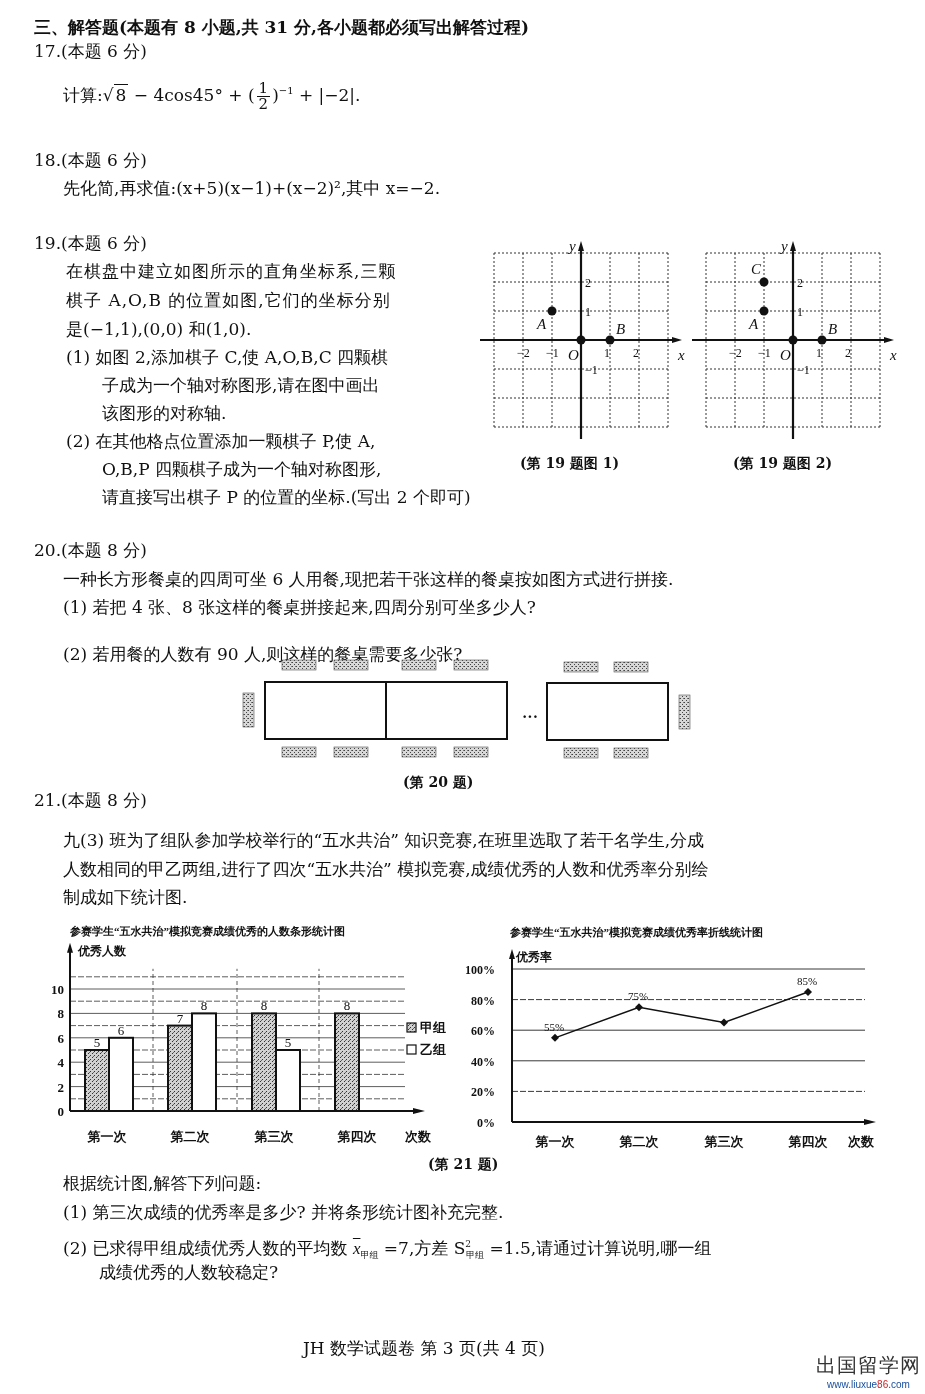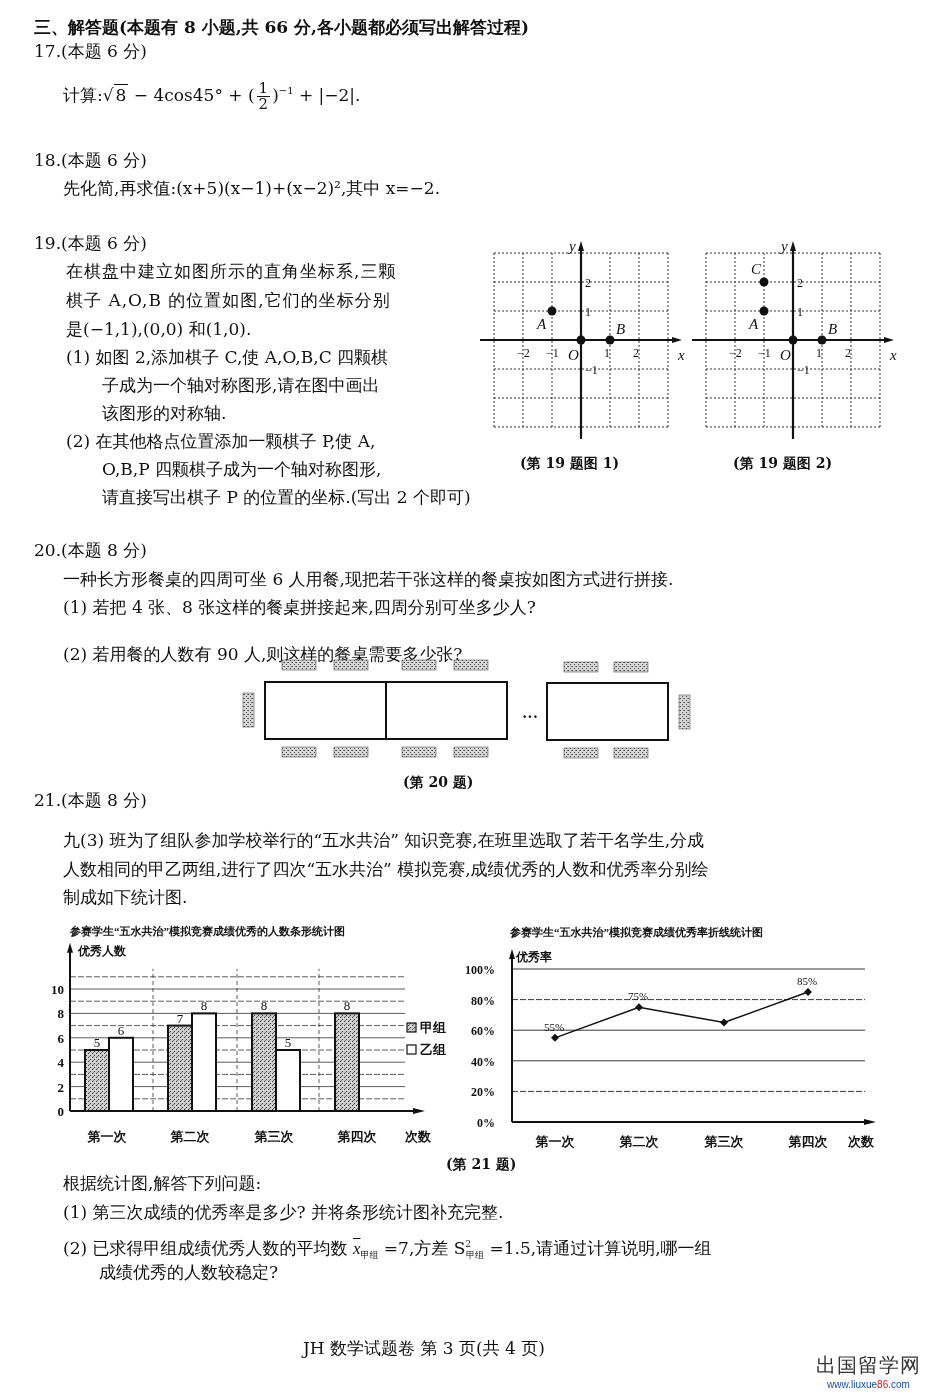--- a/index.html
+++ b/index.html
@@ -17,21 +17,21 @@
   svg { position:absolute; overflow:visible; }
   svg text { font-family:"Liberation Serif","DejaVu Serif",serif; fill:#111; }
   .watermark { position:absolute; right:4px; bottom:4px; text-align:center; }
   .wm1 { font-family:"DejaVu Sans",sans-serif; font-size:20px; color:#333; letter-spacing:1px; }
   .wm2 { font-family:"Liberation Sans",sans-serif; font-size:10px; color:#1a4fa0; }
   .wm2 .red { color:#d42020; }
 </style>
 </head>
 <body>
 
-<div class="t b" style="left:34px;top:16px;">三、解答题(本题有 8 小题,共 66 分,各小题都必须写出解答过程)</div>
+<div class="t b" style="left:34px;top:16px;">三、解答题(本题有 8 小题,共 31 分,各小题都必须写出解答过程)</div>
 
 <div class="t" style="left:34px;top:40px;">17.(本题 6 分)</div>
 <div class="t" style="left:63px;top:80px;">
   <span>计算:</span>√<span class="sqrt">8</span><span> − 4cos45° + (</span><span class="frac"><span class="num">1</span><span>2</span></span><span>)</span><sup>−1</sup><span> + |−2|.</span>
 </div>
 
 <div class="t" style="left:34px;top:149px;">18.(本题 6 分)</div>
 <div class="t" style="left:63px;top:177px;">先化简,再求值:(x+5)(x−1)+(x−2)²,其中 x=−2.</div>
 
 <div class="t" style="left:34px;top:232px;">19.(本题 6 分)</div>
@@ -249,21 +249,21 @@
     <polyline points="95,122.85 179,92.25 264,107.55 348,76.95000000000002" fill="none" stroke="#111" stroke-width="1.5"></polyline>
     <polygon points="95,118.85 99,122.85 95,126.85 91,122.85" fill="#111"></polygon>
     <text x="94" y="115.85" font-size="11" text-anchor="middle">55%</text>
     <polygon points="179,88.25 183,92.25 179,96.25 175,92.25" fill="#111"></polygon>
     <text x="178" y="85.25" font-size="11" text-anchor="middle">75%</text>
     <polygon points="264,103.55 268,107.55 264,111.55 260,107.55" fill="#111"></polygon>
     <polygon points="348,72.95000000000002 352,76.95000000000002 348,80.95000000000002 344,76.95000000000002" fill="#111"></polygon>
     <text x="347" y="69.95000000000002" font-size="11" text-anchor="middle">85%</text>
   </svg>
 
-<div class="t cap" style="left:446px;top:1153px;">(第 21 题)</div>
+<div class="t cap" style="left:428px;top:1153px;">(第 21 题)</div>
 <div class="t" style="left:63px;top:1172px;">根据统计图,解答下列问题:</div>
 <div class="t" style="left:63px;top:1201px;">(1) 第三次成绩的优秀率是多少? 并将条形统计图补充完整.</div>
 <div class="t" style="left:63px;top:1233px;">
   <span>(2) 已求得甲组成绩优秀人数的平均数 </span><span class="it" style="text-decoration:overline;">x</span><sub style="font-size:9px">甲组</sub><span> =7,方差 S</span><sup style="font-size:9px">2</sup><sub style="font-size:9px;margin-left:-5px">甲组</sub><span> =1.5,请通过计算说明,哪一组</span>
 </div>
 <div class="t" style="left:99px;top:1261px;">成绩优秀的人数较稳定?</div>
 
 <div class="t" style="left:303px;top:1337px;font-size:17px;">JH 数学试题卷   第 3 页(共 4 页)</div>
 <div class="watermark">
   <div class="wm1">出国留学网</div>

